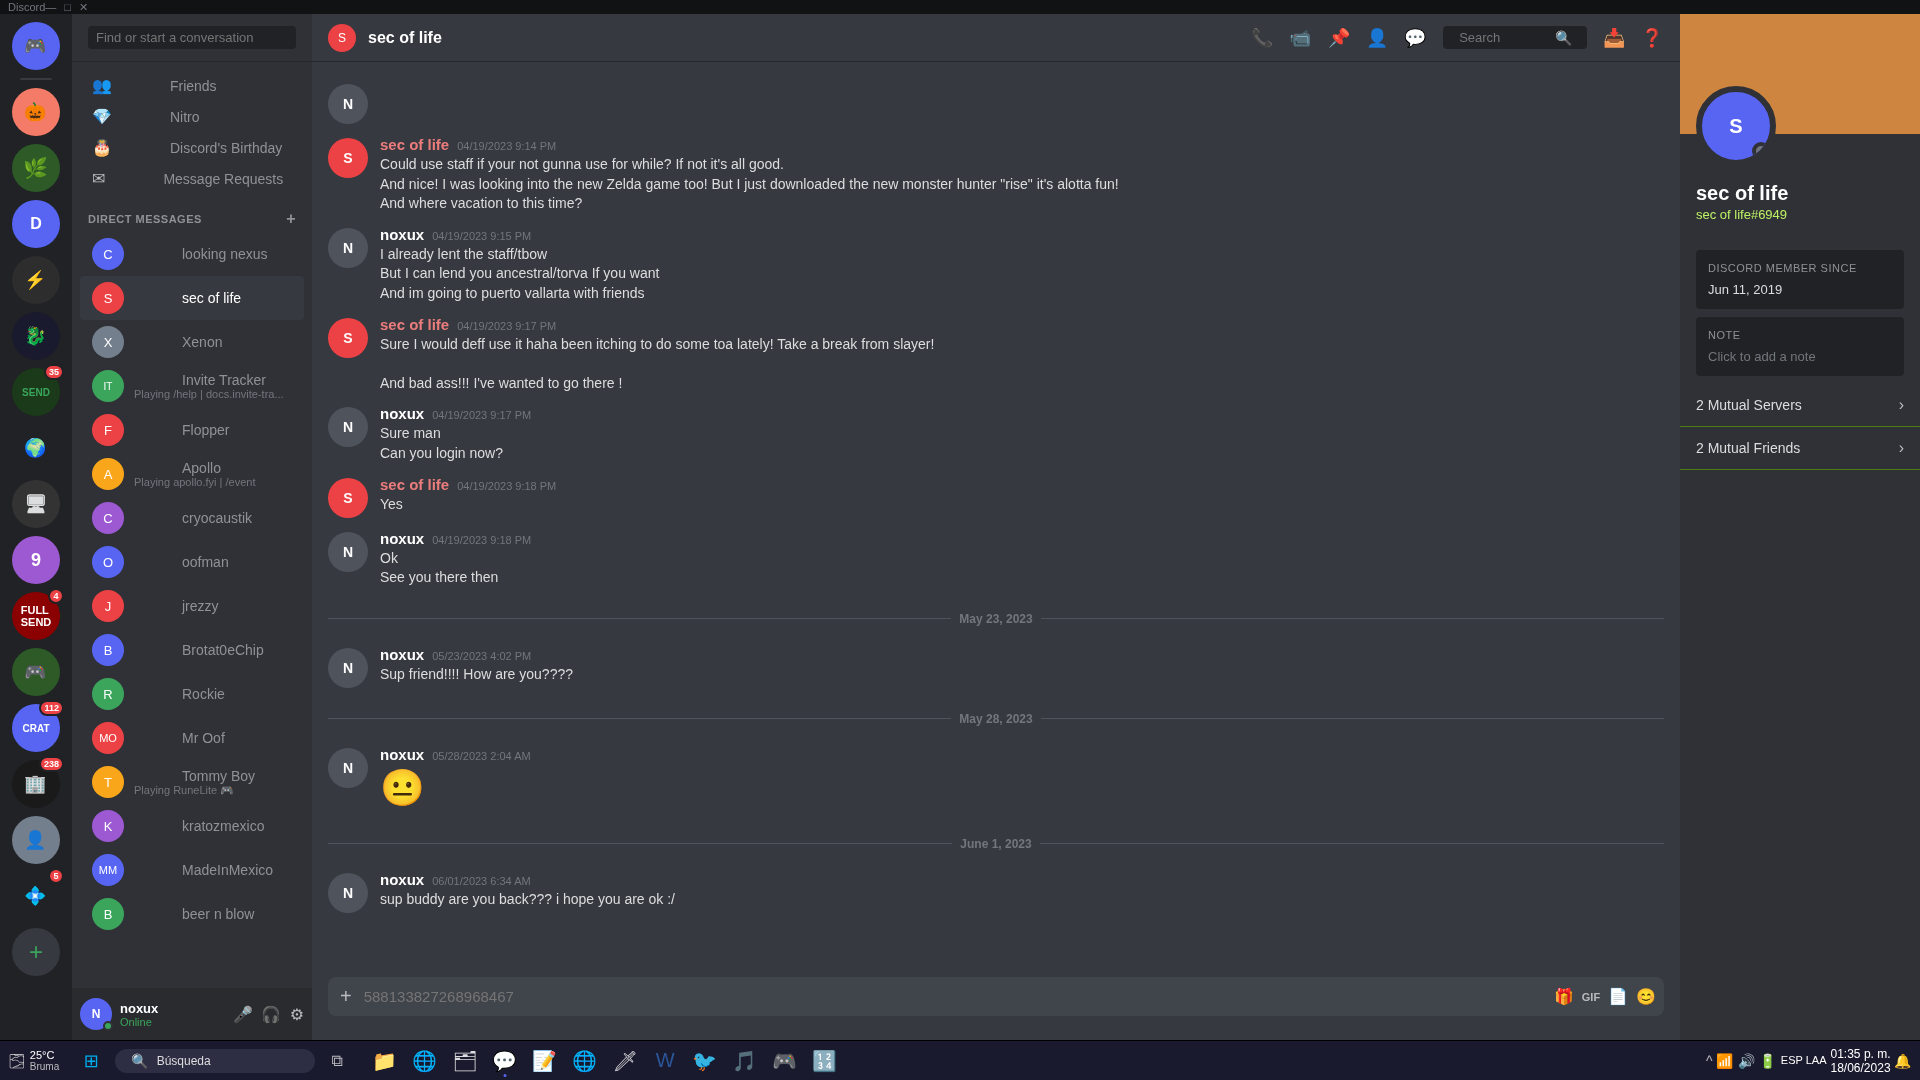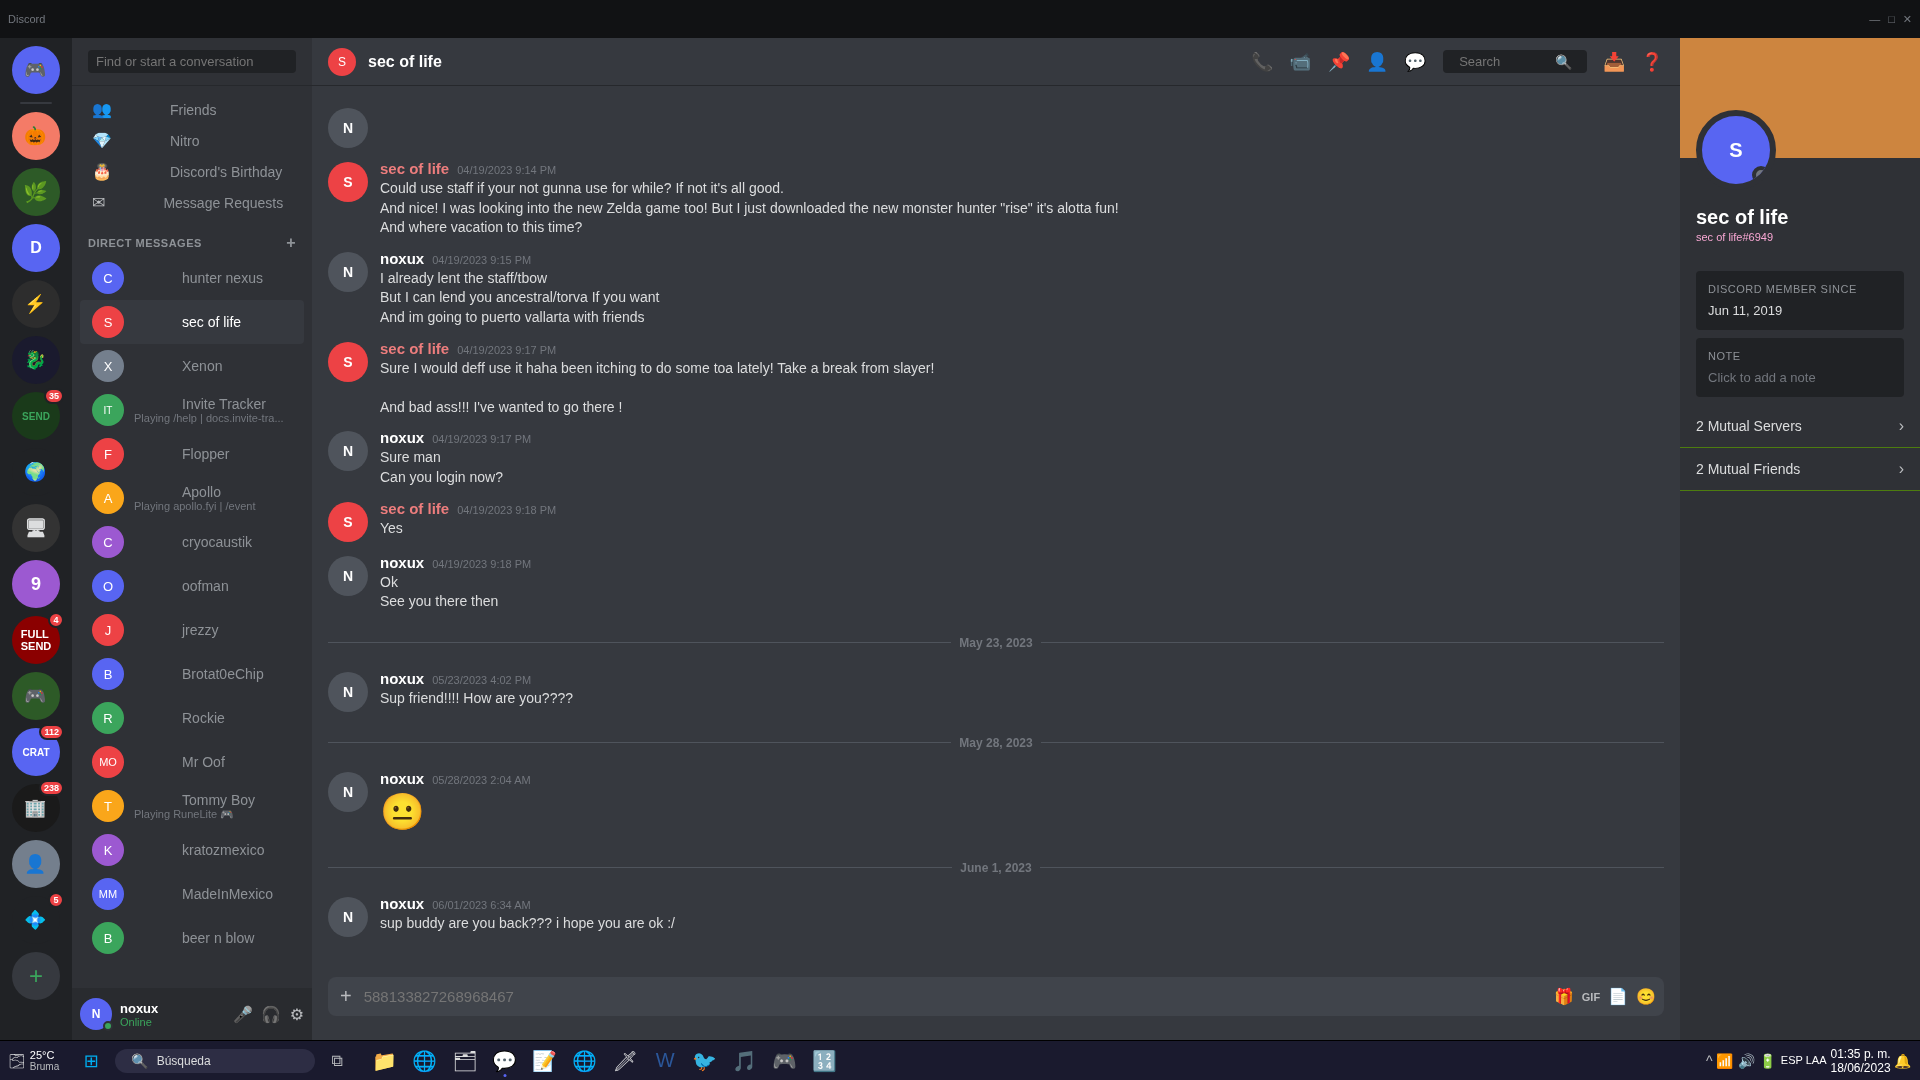--- a/index.html
+++ b/index.html
@@ -9,25 +9,25 @@
       overflow: hidden;
       font-family: 'Segoe UI', Arial, sans-serif;
       background: #202225;
       color: #dcddde;
       display: flex;
       flex-direction: column;
     }
 
     
     .title-bar {
-      height: 38px;
+      height: 14px;
       background: #111214;
       display: flex;
       align-items: center;
-      justify-content: space-between;
+      justify-content: flex-start;
       padding: 0 8px;
       flex-shrink: 0;
     }
     .title-bar-title {
       font-size: 11px;
       color: #72767d;
     }
     .title-bar-controls {
       display: flex;
       gap: 8px;
@@ -427,22 +427,22 @@
       margin-top: 48px;
       padding: 0 16px 16px;
     }
     .profile-name {
       font-size: 20px;
       font-weight: 700;
       color: #fff;
       margin-bottom: 2px;
     }
     .profile-tag {
-      font-size: 11px;
-      color: #f9a8d4;
+      font-size: 13px;
+      color: #bef264;
       margin-bottom: 12px;
     }
     .profile-section {
       background: #202225;
       border-radius: 4px;
       padding: 12px;
       margin: 0 16px 8px;
     }
     .profile-section-title {
       font-size: 11px;
@@ -700,21 +700,21 @@
         <span class="dm-name">Message Requests</span>
       </div>
 
       <div class="dm-category">
         <span>DIRECT MESSAGES</span>
         <span style="font-size:16px;cursor:pointer;color:#8e9297;">+</span>
       </div>
 
       <div class="dm-item">
         <div class="dm-avatar avatar-color-1">C</div>
-        <span class="dm-name">hunter nexus</span>
+        <span class="dm-name">looking nexus</span>
       </div>
 
       <div class="dm-item active">
         <div class="dm-avatar" style="background:#ed4245;">S</div>
         <span class="dm-name">sec of life</span>
       </div>
 
       <div class="dm-item">
         <div class="dm-avatar avatar-color-5">X</div>
         <span class="dm-name">Xenon</span>

